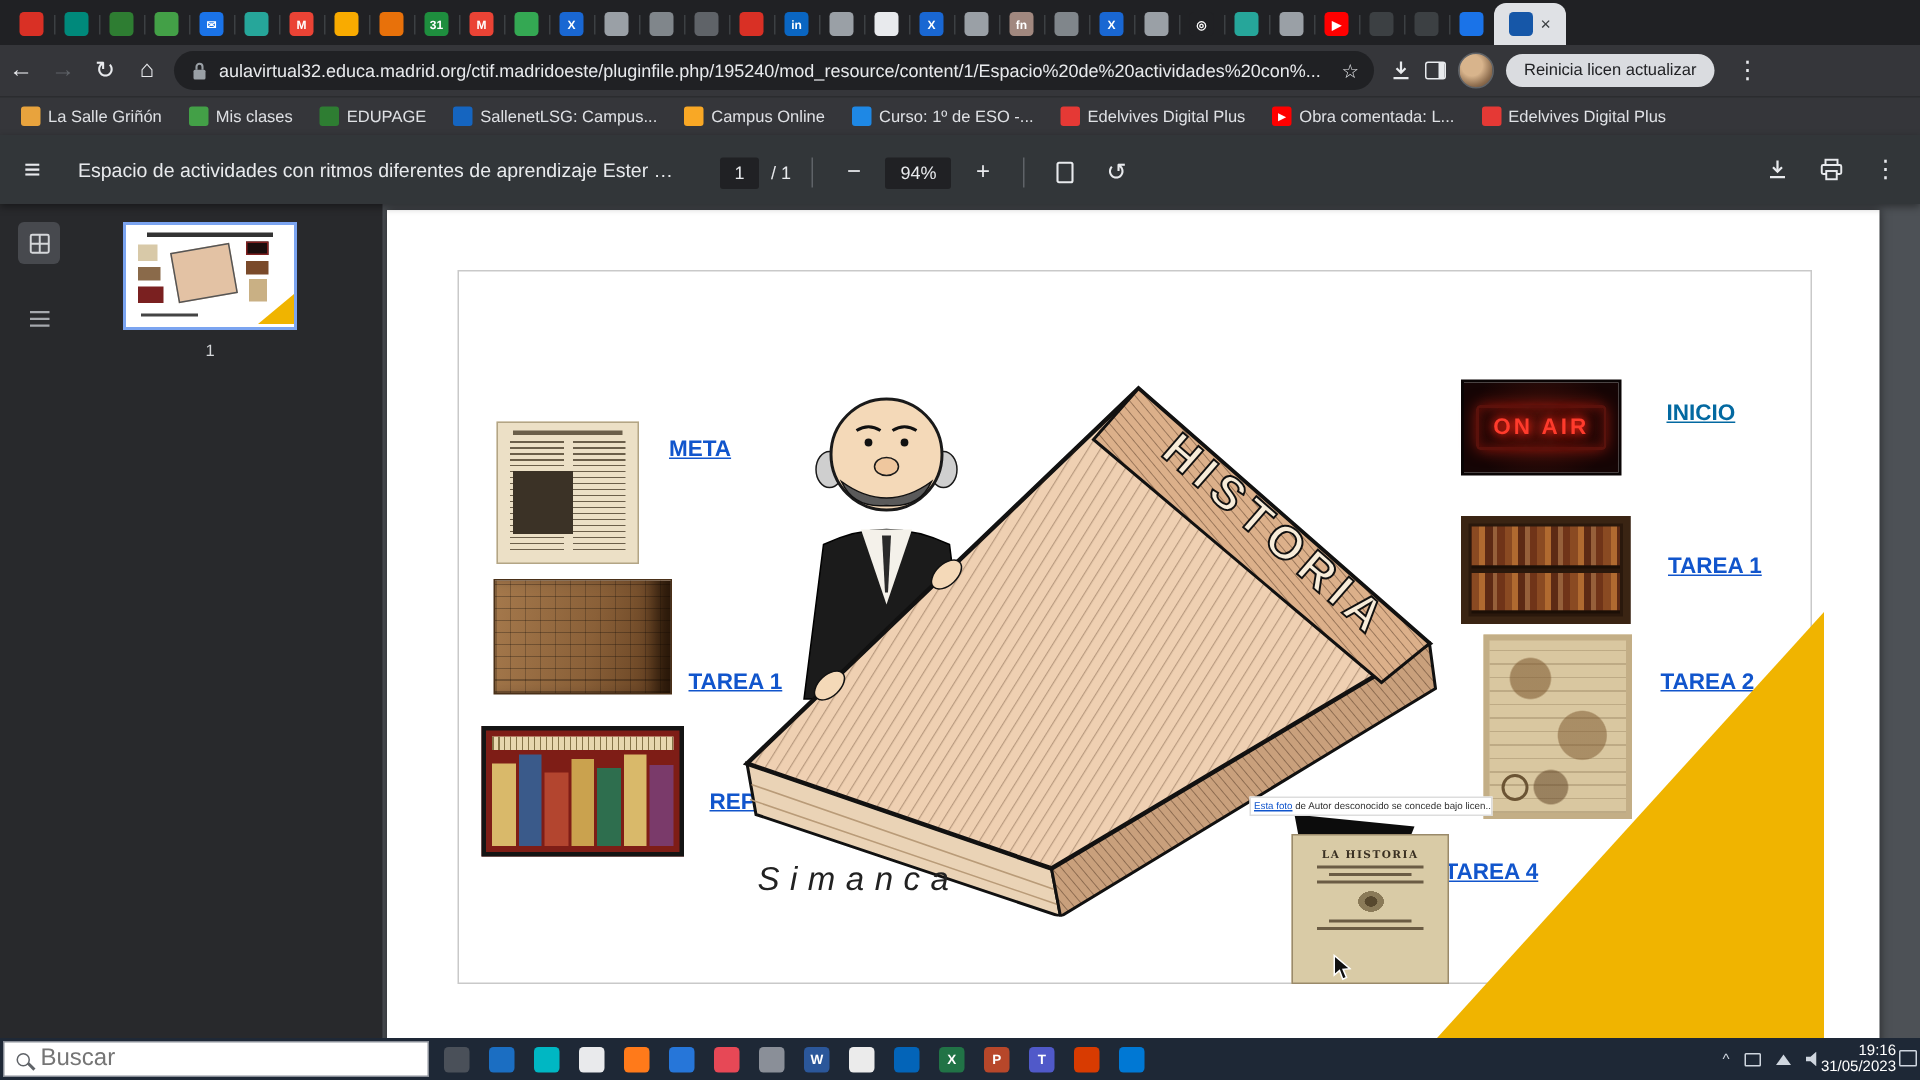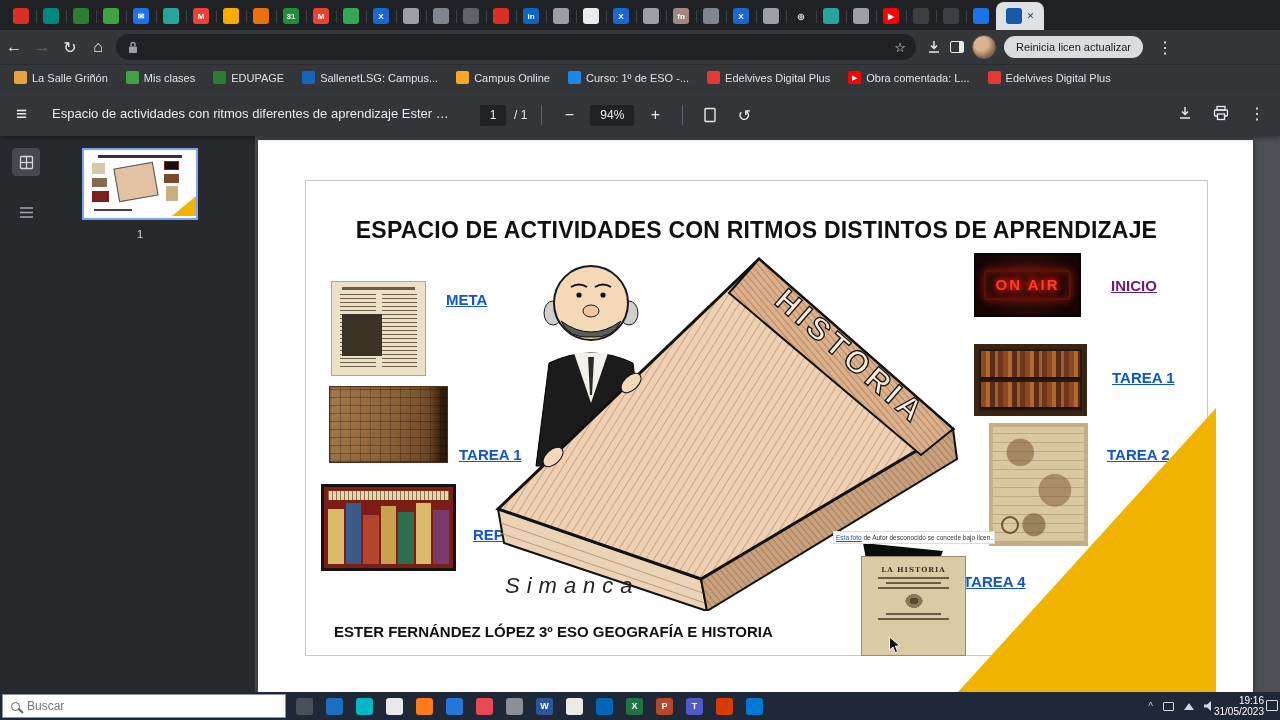--- a/index.html
+++ b/index.html
@@ -109,21 +109,21 @@
   .cartoon { position:absolute; left:185px; top:70px; width:470px; height:360px; }
 
   .yellow-tri { position:absolute; left:700px; top:268px; width:258px; height:284px; clip-path:polygon(100% 0, 100% 100%, 0 100%); z-index:2; }
   .bottom-caption { position:absolute; top:538px; left:0; right:40px; text-align:center; font-size:9px; color:#17505e; letter-spacing:.3px; }
 
   .cursor { position:absolute; left:630px; top:496px; z-index:9; }
 
   
   .taskbar { position:absolute; left:0; right:0; bottom:0; height:28px; background:#1e2836; display:flex; align-items:center; }
   .tb-search { position:absolute; left:2px; top:2px; width:284px; height:24px; background:#fff; border:1px solid #8a8f98; display:flex; align-items:center; padding:0 8px; gap:7px; }
-  .tb-search input { border:none; outline:none; font-size:12px; color:#444; width:220px; font-family:"Liberation Sans", sans-serif; background:transparent; }
+  .tb-search input { border:none; outline:none; font-size:16px; color:#444; width:220px; font-family:"Liberation Sans", sans-serif; background:transparent; }
   .mag { width:9px; height:9px; border:1.5px solid #5f6368; border-radius:50%; position:relative; flex:none; }
   .mag::after { content:''; position:absolute; width:6px; height:1.5px; background:#5f6368; transform:rotate(45deg); right:-5px; bottom:-2px; }
   .tb-apps { position:absolute; left:296px; top:0; height:28px; display:flex; align-items:center; gap:13px; }
   .tb-app { width:17px; height:17px; border-radius:3px; color:#fff; font-size:9px; font-weight:bold; display:flex; align-items:center; justify-content:center; }
   .tray { position:absolute; right:66px; top:0; height:28px; display:flex; align-items:center; gap:10px; color:#cfd6df; }
   .tray .chev { font-size:10px; }
   .ti-screen { width:11px; height:9px; border:1.2px solid #cfd6df; border-radius:1px; }
   .ti-wifi { width:0; height:0; border-left:5px solid transparent; border-right:5px solid transparent; border-bottom:7px solid #cfd6df; }
   .ti-vol { width:10px; height:10px; background:#cfd6df; clip-path:polygon(0 35%,30% 35%,70% 0,70% 100%,30% 65%,0 65%); }
   .clock { position:absolute; right:16px; top:3px; width:58px; text-align:right; color:#fff; font-size:10px; line-height:11px; }
@@ -247,20 +247,21 @@
   <div class="navbar">
     <span class="nav-ic">←</span>
     <span class="nav-ic disabled">→</span>
     <span class="nav-ic">↻</span>
     <span class="nav-ic">⌂</span>
     <div class="urlbar">
       <svg width="10" height="13" viewBox="0 0 10 13">
         <rect x="1" y="5.5" width="8" height="6.5" rx="1" fill="#9aa0a6"></rect>
         <path d="M3 5.5 V3.5 a2 2 0 0 1 4 0 V5.5" stroke="#9aa0a6" fill="none" stroke-width="1.4"></path>
       </svg>
+      <span class="url-text">aulavirtual32.educa.madrid.org/ctif.madridoeste/pluginfile.php/195240/mod_resource/content/1/Espacio%20de%20actividades%20con%...</span>
       <span class="url-star">☆</span>
     </div>
     <div class="nav-right">
       <svg width="16" height="16" viewBox="0 0 16 16" fill="none" stroke="#e8eaed" stroke-width="1.5">
         <path d="M8 2v7"></path>
           <path d="M5 6.5 8 9.5 11 6.5"></path>
           <path d="M3 13h10"></path>
       </svg>
       <span class="side-panel-ic"></span>
       <span class="avatar"></span>
@@ -375,21 +376,20 @@
         <i style="left:88px;top:46px;width:24px;height:20px;background:#f0b400;clip-path:polygon(100% 0,100% 100%,0 100%);"></i>
         <i style="left:10px;top:59px;width:38px;height:2px;background:#444;"></i>
       </div>
       <div class="thumb-num">1</div>
     </div>
 
     <div class="pdf-main">
       <div class="page">
 
         <div class="slide">
-          <div class="slide-title">ESPACIO DE ACTIVIDADES CON RITMOS DISTINTOS DE APRENDIZAJE</div>
 
           <div class="simg img-olddoc" style="left:25px;top:100px;width:95px;height:95px;">
             <span class="od-col"></span>
               <span class="od-col"></span>
               <span class="od-pic"></span>
           </div>
           <a class="slide-link" style="left: 140px; top: 110px; color: rgb(17, 85, 204);">META</a>
 
           <div class="simg img-tablet" style="left:23px;top:205px;width:119px;height:77px;"></div>
           <a class="slide-link" style="left: 153px; top: 265px; color: rgb(17, 85, 204);">TAREA 1</a>
@@ -450,21 +450,21 @@
               <polygon points="372,292 452,300 436,340 382,346" fill="#0c0c0c"></polygon>
               <text x="14" y="342" font-family="DejaVu Serif, serif" font-style="italic" font-size="22" letter-spacing="7" fill="#222">Simanca</text>
             </svg>
           </div>
 
           <div class="photo-caption"><span class="cap-link">Esta foto</span><span> de Autor desconocido se concede bajo licen...</span></div>
 
           <div class="simg img-onair" style="left:668px;top:72px;width:107px;height:64px;">
             <span class="onair-frame"><span class="onair-text">ON AIR</span></span>
           </div>
-          <a class="slide-link" style="left: 805px; top: 96px; color: #701a75;">INICIO</a>
+          <a class="slide-link" style="left: 805px; top: 86px; color: #0369a1;">INICIO</a>
 
           <div class="simg img-bookshelf" style="left:668px;top:163px;width:113px;height:72px;">
             <span class="shelf-row"></span>
               <span class="shelf-row"></span>
           </div>
           <a class="slide-link" style="left: 806px; top: 188px; color: rgb(17, 85, 204);">TAREA 1</a>
 
           <div class="simg img-map" style="left:683px;top:242px;width:99px;height:123px;"></div>
           <a class="slide-link" style="left: 801px; top: 265px; color: rgb(17, 85, 204);">TAREA 2</a>
 
@@ -472,21 +472,20 @@
             <div class="ob-title">LA HISTORIA</div>
             <div class="ob-line"></div>
               <div class="ob-line w2"></div>
               <div class="ob-line"></div>
             <div class="ob-orn"></div>
             <div class="ob-line w2"></div>
               <div class="ob-line"></div>
           </div>
           <a class="slide-link" style="left: 657px; top: 392px; color: rgb(17, 85, 204);">TAREA 4</a>
 
-          <div class="slide-footer">ESTER FERNÁNDEZ LÓPEZ 3º ESO GEOGRAFÍA E HISTORIA</div>
         </div>
 
         <div class="yellow-tri" style="background: rgb(240, 180, 0);"></div>
 
         <svg class="cursor" width="13" height="19" viewBox="0 0 13 19">
           <path d="M1.5 1 L1.5 14 L5 11 L7.2 16.8 L9.7 15.6 L7.4 10.2 L12 9.8 Z" fill="#111" stroke="#fff" stroke-width="1"></path>
         </svg>
 
       </div>
     </div>

